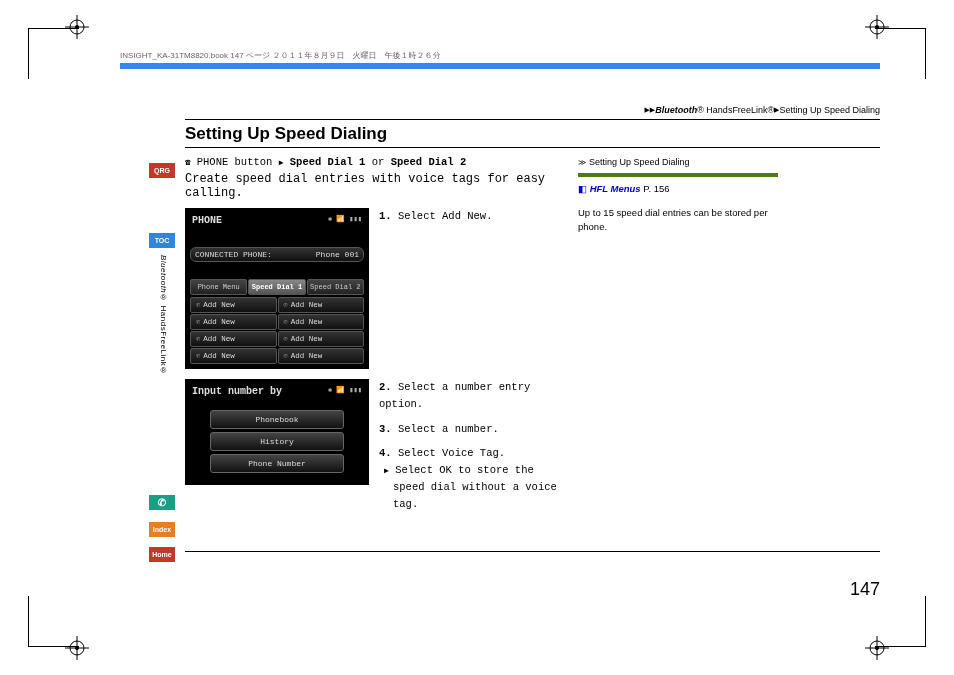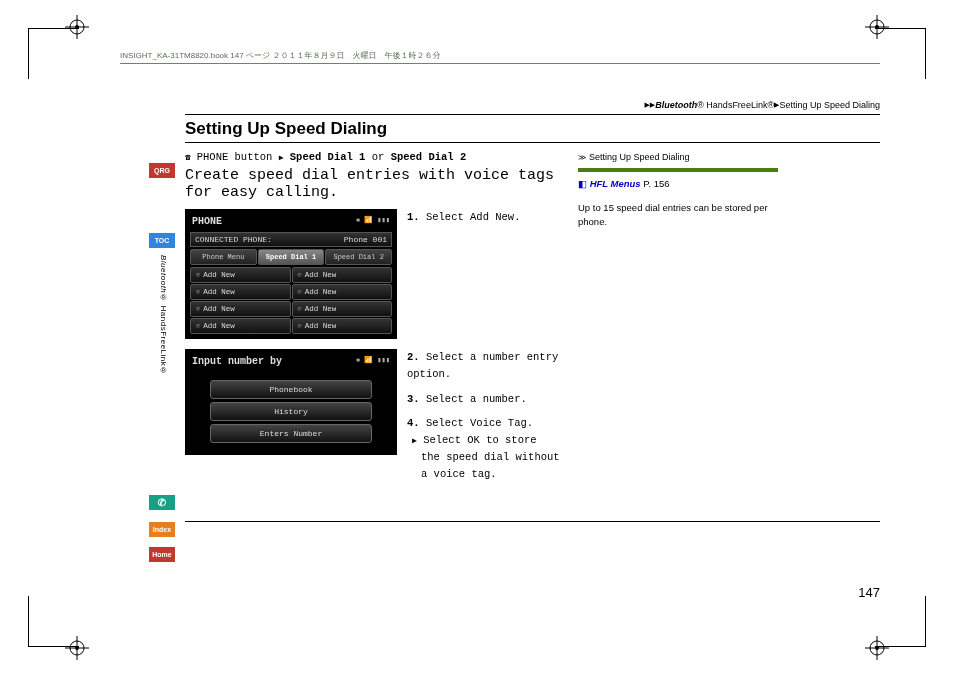--- a/index.html
+++ b/index.html
@@ -31,21 +31,21 @@
     position: absolute;
     top: 50px;
     left: 105px;
     width: 775px;
     height: 560px;
   }
 
   .header-line {
     font-size: 8px;
     color: #666;
-    border-bottom: 1px solid #3b82f6;
+    border-bottom: 6px solid #3b82f6;
     padding-bottom: 2px;
     margin-bottom: 36px;
     margin-left: 15px;
   }
 
   .breadcrumb {
     text-align: right;
     font-size: 9px;
     margin-bottom: 4px;
     padding-right: 0;
@@ -84,62 +84,62 @@
   .right-col .hdr .chev { font-size: 8px;}
   .right-col .link-line { color: #0000cc;}
   .right-col .link-line b { color: #0000cc; font-style: italic; }
   .right-col .link-line .p { color: #000; }
 
   .nav-line { font-size: 10.5px; margin-bottom: 4px; }
   .nav-line .mic { font-size: 9px; }
   .nav-line .tri { font-size: 8px; vertical-align: 0px; }
   .nav-line b { font-weight: bold; }
 
-  .intro { font-size: 15px; margin-bottom: 8px; }
+  .intro { font-size: 12px; margin-bottom: 8px; }
 
   .screenshot-row { display: flex; gap: 10px; margin-bottom: 10px; align-items: flex-start;}
   .inst-col { flex: 1; font-size: 10.5px; line-height: 1.6; }
   .inst-col p { margin: 0 0 8px 0; }
   .inst-col .num { font-weight: bold; }
   .inst-col .sub { padding-left: 14px; display: block; text-indent: -9px;}
   .inst-col .sub .tri { font-size: 8px; }
 
   
   .screen {
-    width: 212px;
+    width: 184px;
     background: #000;
     color: #ddd;
     font-size: 8px;
     border: 1px solid #000;
     padding: 4px;
     box-sizing: border-box;
   }
   .screen .s-title { font-weight: bold; font-size: 10px; display:flex; justify-content:space-between; padding: 2px 2px 4px 2px;}
   .screen .s-title .icons { font-size: 7px; color: #aaa; }
   .screen .row { display: flex; justify-content: space-between; padding: 2px 4px; font-size: 8px;}
-  .screen .row-bordered { border: 1px solid #555; border-radius: 0; margin: 1px 0; background: linear-gradient(#333,#111); align-items: center;}
+  .screen .row-bordered { border: 1px solid #555; border-radius: 6px; margin: 17px 0; background: linear-gradient(#333,#111); align-items: center;}
   .screen .tabs { display: flex; gap: 1px; margin: 2px 0;}
   .screen .tab { flex:1; text-align:center; padding: 3px 0; font-size: 7px; background: linear-gradient(#444,#222); border: 1px solid #555; border-radius: 2px; color:#ccc;}
   .screen .tab.active { background: linear-gradient(#888,#555); color:#fff; font-weight:bold;}
   .screen .grid2 { display: grid; grid-template-columns: 1fr 1fr; gap: 1px;}
   .screen .grid2 .cell { background: linear-gradient(#333,#111); border: 1px solid #555; border-radius: 2px; padding: 3px 5px; font-size: 7.5px; display:flex; align-items:center; gap:3px;}
   .screen .grid2 .cell .ico { font-size: 7px; color:#999;}
   .screen2 .btn { background: linear-gradient(#444,#111); border:1px solid #666; border-radius:3px; text-align:center; padding:4px; margin: 3px 20px; font-size:8px;}
 
   .options-intro { font-size: 10.5px; margin: 10px 0 8px 0; }
   .options { font-size: 10.5px; line-height: 1.8; padding-left: 12px;}
   .options li { margin-bottom: 6px; }
   .options li b { font-weight: bold; }
   .options li::marker { content: "• "; }
 
   .page-num {
     position: absolute;
     right: 0;
     bottom: 10px;
-    font-size: 13px;
+    font-size: 18px;
   }
 
   
   .side-tabs {
     position: absolute;
     left: 44px;
     top: 0;
     width: 30px;
   }
   .side-tab { width: 26px; font-size: 7px; color:#fff; text-align:center; padding: 4px 0; margin-bottom: 4px; font-weight:bold; cursor:pointer;}
@@ -287,21 +287,21 @@
 
       <div class="screenshot-row">
         <div class="screen screen2">
           <div class="s-title">
             <span>Input number by</span>
             <span class="icons">✱ 📶 ▮▮▮</span>
           </div>
           <div style="height:6px"></div>
           <div class="btn">Phonebook</div>
           <div class="btn">History</div>
-          <div class="btn">Enters Number</div>
+          <div class="btn">Phone Number</div>
           <div style="height:4px"></div>
         </div>
         <div class="inst-col">
           <p><span class="num">2.</span> <span>Select a number entry option.</span></p>
           <p><span class="num">3.</span> <span>Select a number.</span></p>
           <p><span class="num">4.</span> <span>Select </span><span>Voice Tag</span><span>.</span>
             <span class="sub"><span class="tri">▶</span> <span>Select </span><span>OK</span><span> to store the speed dial without a voice tag.</span></span>
           </p>
         </div>
       </div>

